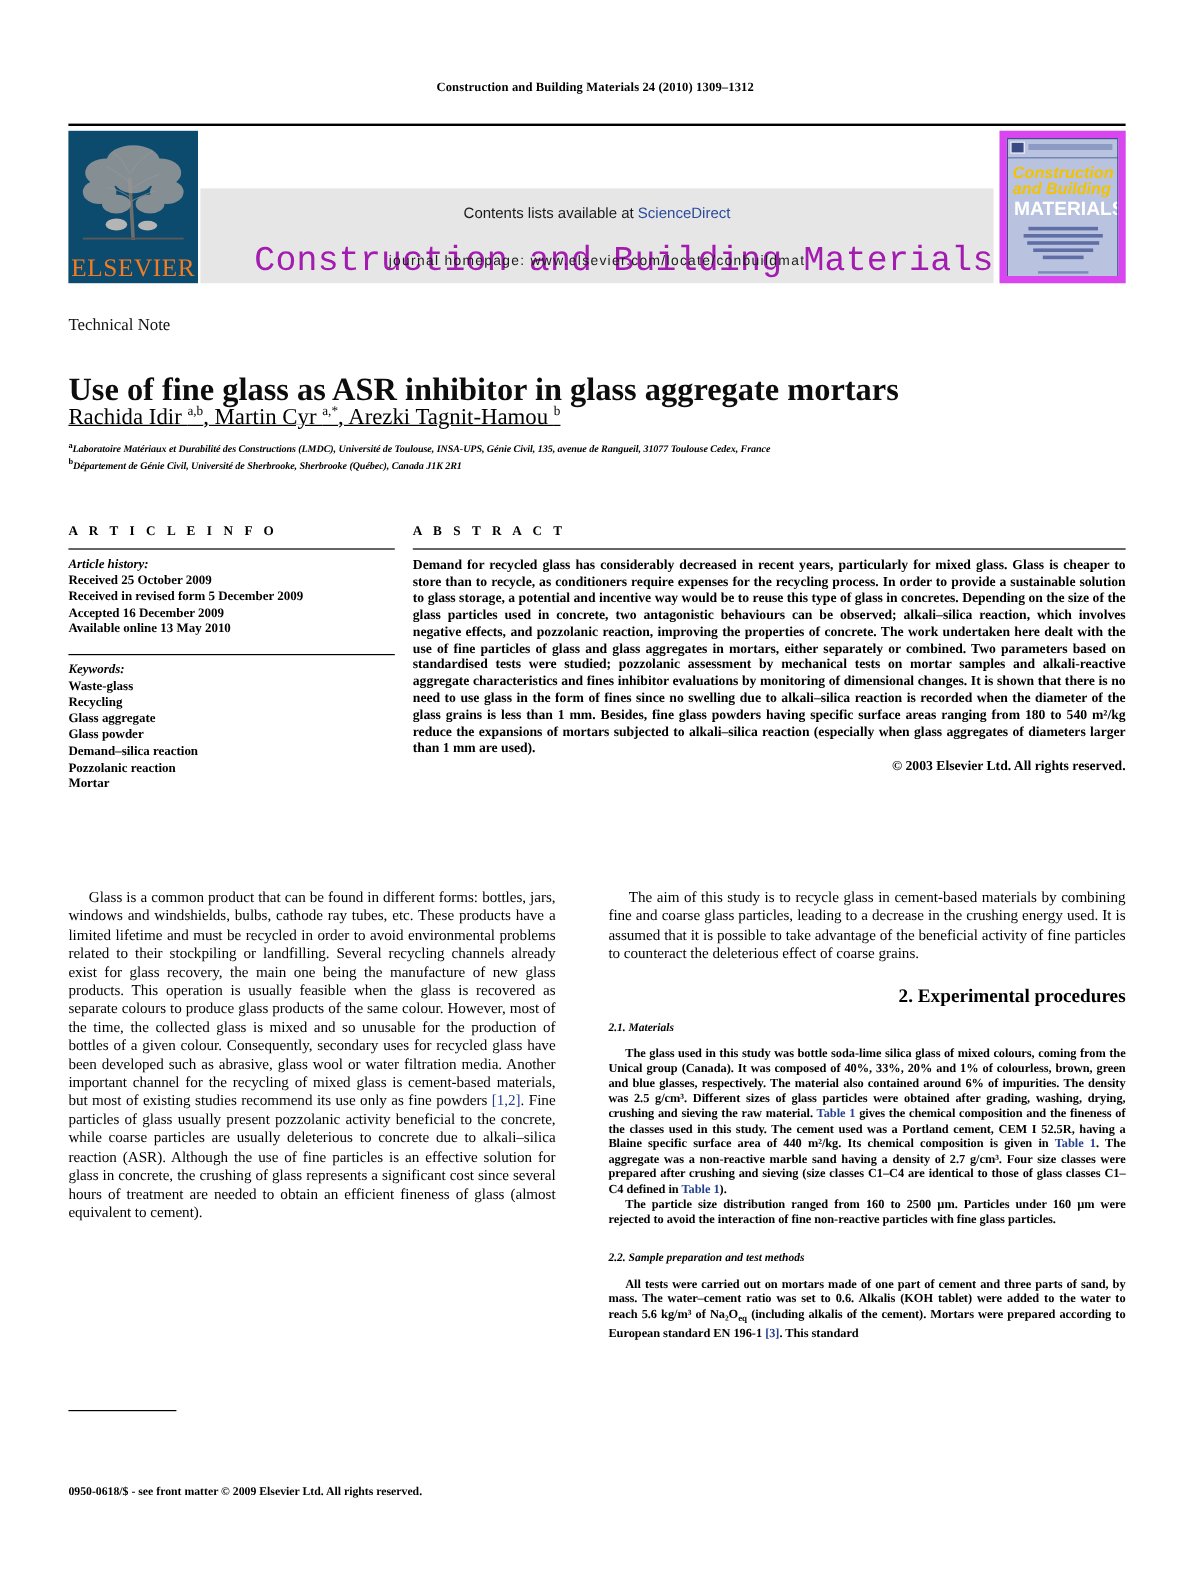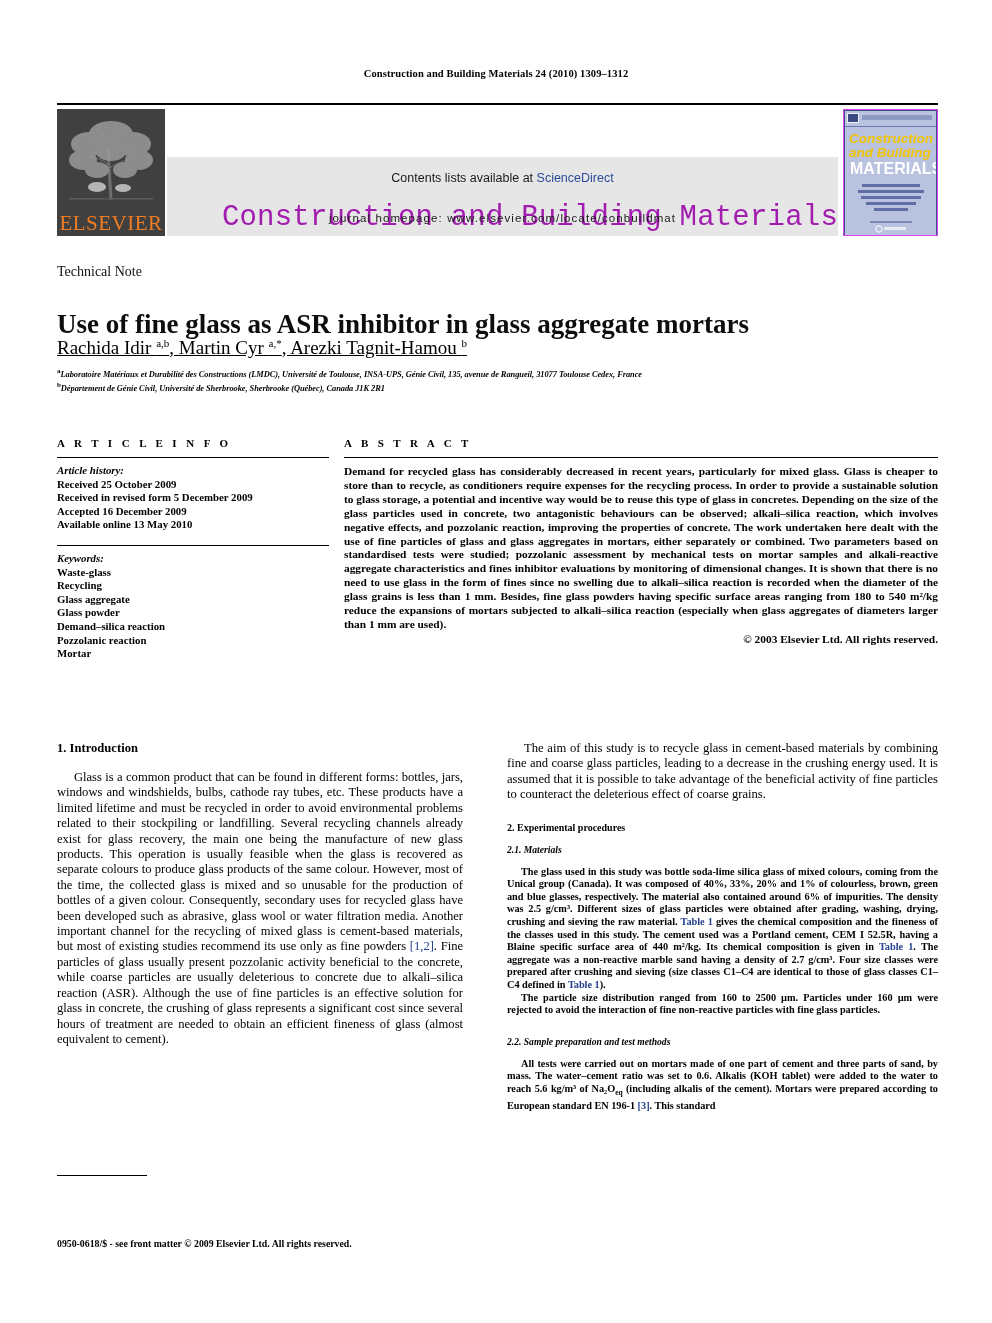--- a/index.html
+++ b/index.html
@@ -46,21 +46,21 @@
     position: absolute;
     left: 0; top: 4px;
     width: 881px; height: 127px;
     display: flex;
     align-items: stretch;
   }
   .elsevier-logo {
     width: 108px;
     flex: 0 0 108px;
     position: relative;
-    background: #404040;
+    background: #0c4a6e;
   }
   .tree-svg { position:absolute; left: 4px; top: 3px; }
   .elsevier-word {
     position: absolute;
     bottom: 2px;
     left: 0;
     width: 108px;
     text-align: center;
     color: #F07C23;
     font-family: "Liberation Serif", serif;
@@ -100,21 +100,21 @@
     text-align: center;
     font-family: "Liberation Sans", sans-serif;
     font-size: 11.5px;
     letter-spacing: 1.1px;
     color: #1a1a1a;
   }
   .cover-thumb {
     flex: 0 0 93px;
     width: 93px;
     position: relative;
-    border: 1px solid #d946ef;
+    border: 6px solid #d946ef;
     background: #b9c3e0;
     overflow: hidden;
   }
 
   
   .doctype {
     position: absolute;
     left: 57px; top: 264px;
     font-size: 14px;
     font-family: "Liberation Serif", serif;
@@ -211,24 +211,25 @@
     left: 507px; top: 741px;
     width: 431px;
   }
   h2.bodyhead {
     font-size: 12.6px;
     font-weight: bold;
     font-family: "Liberation Serif", serif;
     margin: 0 0 14px 0;
   }
   h3.bodyhead-sm {
-    font-size: 10px;
+    font-size: 16px;
     font-weight: bold;
     font-family: "Liberation Serif", serif;
     margin: 0 0 11px 0;
+    text-align: right;
   }
   h4.bodyhead-it {
     font-size: 9.6px;
     font-weight: bold;
     font-style: italic;
     font-family: "Liberation Serif", serif;
     margin: 0 0 11px 0;
   }
   p.body {
     font-size: 12.6px;
@@ -399,21 +400,20 @@
   </div>
 
   <div class="abs-col">
     <div class="sechead">A B S T R A C T</div>
     <div class="rule"></div>
     <div class="abs-body">Demand for recycled glass has considerably decreased in recent years, particularly for mixed glass. Glass is cheaper to store than to recycle, as conditioners require expenses for the recycling process. In order to provide a sustainable solution to glass storage, a potential and incentive way would be to reuse this type of glass in concretes. Depending on the size of the glass particles used in concrete, two antagonistic behaviours can be observed; alkali–silica reaction, which involves negative effects, and pozzolanic reaction, improving the properties of concrete. The work undertaken here dealt with the use of fine particles of glass and glass aggregates in mortars, either separately or combined. Two parameters based on standardised tests were studied; pozzolanic assessment by mechanical tests on mortar samples and alkali-reactive aggregate characteristics and fines inhibitor evaluations by monitoring of dimensional changes. It is shown that there is no need to use glass in the form of fines since no swelling due to alkali–silica reaction is recorded when the diameter of the glass grains is less than 1 mm. Besides, fine glass powders having specific surface areas ranging from 180 to 540 m²/kg reduce the expansions of mortars subjected to alkali–silica reaction (especially when glass aggregates of diameters larger than 1 mm are used).</div>
     <div class="abs-copy">© 2003 Elsevier Ltd. All rights reserved.</div>
   </div>
 
   <div class="col-left">
-    <h2 class="bodyhead">1. Introduction</h2>
     <p class="body">
       <span>Glass is a common product that can be found in different forms: bottles, jars, windows and windshields, bulbs, cathode ray tubes, etc. These products have a limited lifetime and must be recycled in order to avoid environmental problems related to their stockpiling or landfilling. Several recycling channels already exist for glass recovery, the main one being the manufacture of new glass products. This operation is usually feasible when the glass is recovered as separate colours to produce glass products of the same colour. However, most of the time, the collected glass is mixed and so unusable for the production of bottles of a given colour. Consequently, secondary uses for recycled glass have been developed such as abrasive, glass wool or water filtration media. Another important channel for the recycling of mixed glass is cement-based materials, but most of existing studies recommend its use only as fine powders </span><span class="ref">[1,2]</span><span>. Fine particles of glass usually present pozzolanic activity beneficial to the concrete, while coarse particles are usually deleterious to concrete due to alkali–silica reaction (ASR). Although the use of fine particles is an effective solution for glass in concrete, the crushing of glass represents a significant cost since several hours of treatment are needed to obtain an efficient fineness of glass (almost equivalent to cement).</span>
     </p>
   </div>
 
   <div class="col-right">
     <p class="body">The aim of this study is to recycle glass in cement-based materials by combining fine and coarse glass particles, leading to a decrease in the crushing energy used. It is assumed that it is possible to take advantage of the beneficial activity of fine particles to counteract the deleterious effect of coarse grains.</p>
     <div class="gap-sm"></div>
     <h3 class="bodyhead-sm">2. Experimental procedures</h3>
     <h4 class="bodyhead-it">2.1. Materials</h4>

